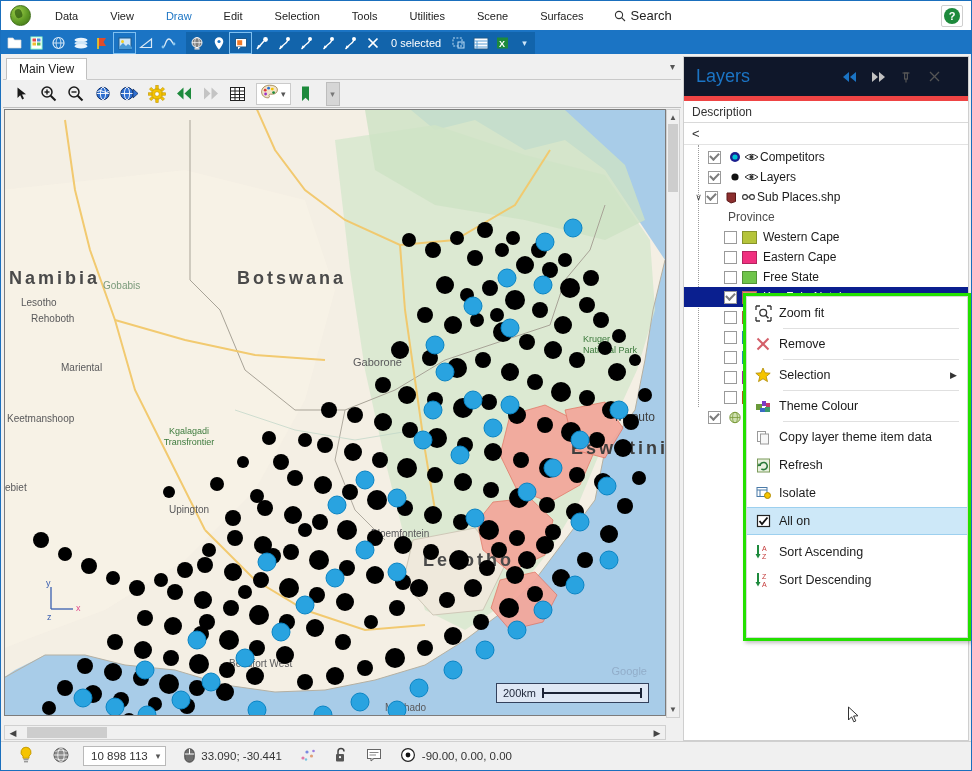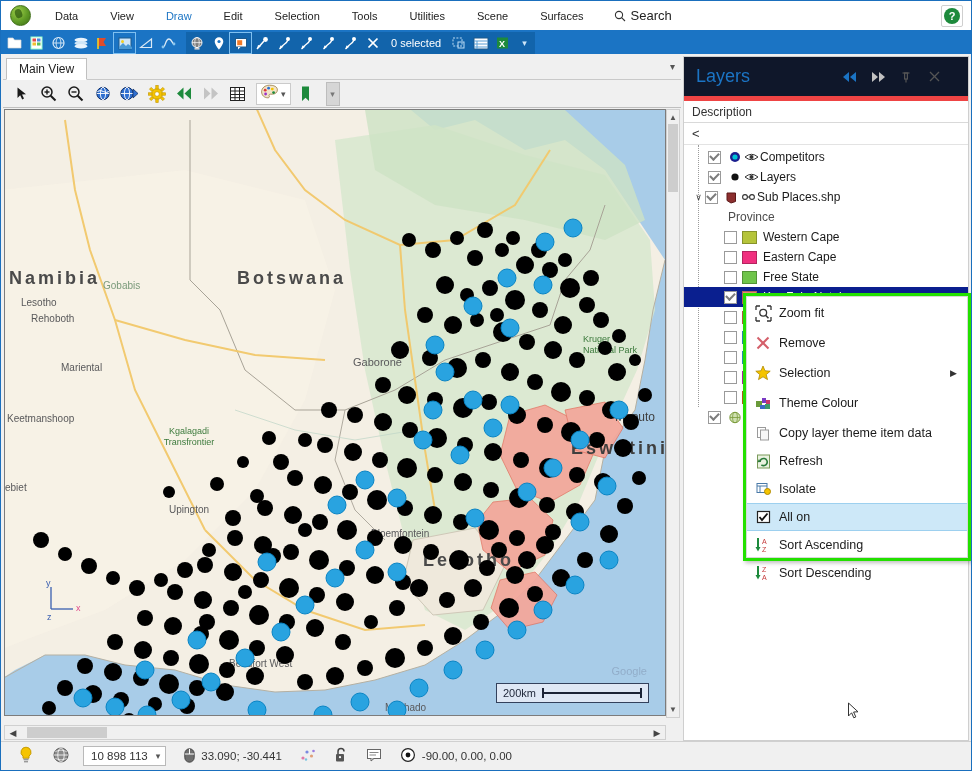--- a/index.html
+++ b/index.html
@@ -292,21 +292,21 @@
   .indent1 { padding-left: 24px; }
   .indent2 { padding-left: 40px; }
   .dotted-guide {
     position: absolute; left: 14px; top: 0; bottom: 0;
     border-left: 1px dotted #9b9b9b;
   }
 
   
   .ctx-wrap {
     position: absolute; left: 742px; top: 292px;
-    width: 228px; height: 268px;
+    width: 228px; height: 348px;
     border: 3px solid #23e000;
     background: #f5f5f5;
     box-shadow: 2px 2px 4px rgba(0,0,0,.25);
   }
   .ctx-inner {
     position: absolute; inset: 0;
     background: #ffffff;
     border: 1px solid #d7d7d7;
     display: flex; flex-direction: column;
     padding: 2px 0;

